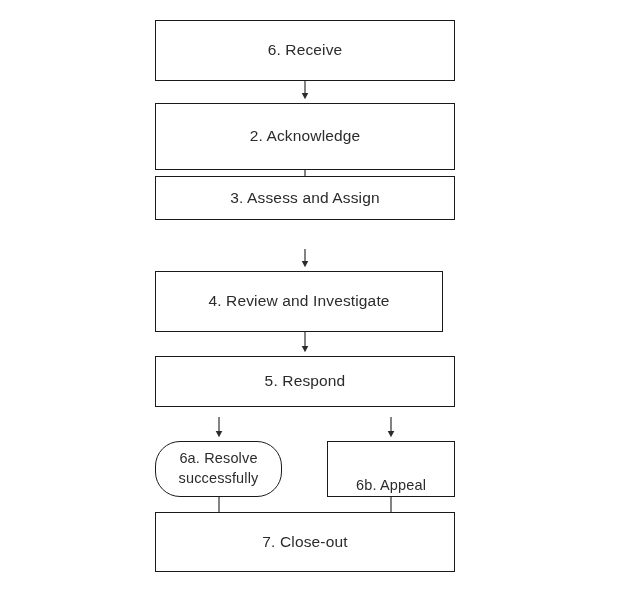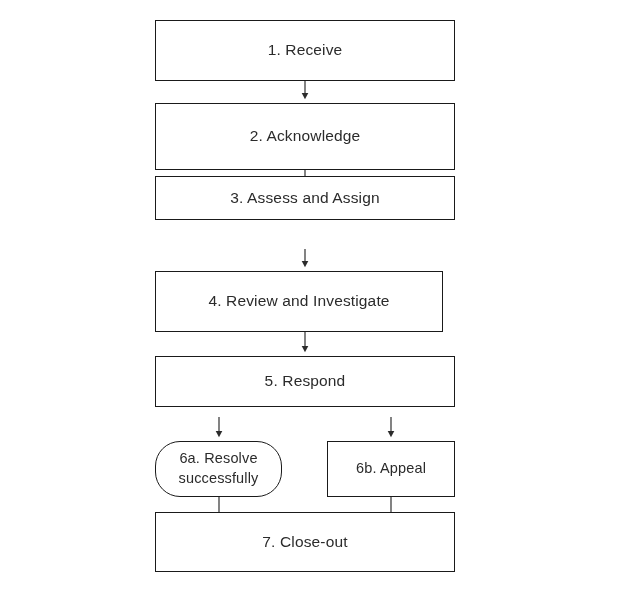--- a/index.html
+++ b/index.html
@@ -75,21 +75,21 @@
         <line x1="305" y1="249" x2="305" y2="264" stroke="#404040" stroke-width="1.3" marker-end="url(#arrowhead)"></line>
         <line x1="305" y1="332" x2="305" y2="349" stroke="#404040" stroke-width="1.3" marker-end="url(#arrowhead)"></line>
         <line x1="219" y1="417" x2="219" y2="434" stroke="#404040" stroke-width="1.3" marker-end="url(#arrowhead)"></line>
         <line x1="391" y1="417" x2="391" y2="434" stroke="#404040" stroke-width="1.3" marker-end="url(#arrowhead)"></line>
         <line x1="219" y1="497" x2="219" y2="517" stroke="#404040" stroke-width="1.3" marker-end="url(#arrowhead)"></line>
         <line x1="391" y1="497" x2="391" y2="517" stroke="#404040" stroke-width="1.3" marker-end="url(#arrowhead)"></line>
       </g>
   </svg>
 
   <div class="flow-node" style="left:155px; top:20px; width:300px; height:61px;">
-    <span class="flow-node-label">1.   Receive</span>
+    <span class="flow-node-label">6.   Receive</span>
   </div>
 
   <div class="flow-node" style="left:155px; top:103px; width:300px; height:67px;">
     <span class="flow-node-label">2.   Acknowledge</span>
   </div>
 
   <div class="flow-node" style="left:155px; top:176px; width:300px; height:44px;">
     <span class="flow-node-label">3.   Assess and Assign</span>
   </div>
 
@@ -99,21 +99,21 @@
 
   <div class="flow-node" style="left:155px; top:356px; width:300px; height:51px;">
     <span class="flow-node-label">5.   Respond</span>
   </div>
 
   <div class="flow-node narrow" style="left:155px; top:441px; width:127px; height:56px;border-radius:25px;">
     <span class="flow-node-label">6a. Resolve
 successfully</span>
   </div>
 
-  <div class="flow-node narrow" style="left:327px; top:441px; width:128px; height:56px;">
+  <div class="flow-node narrow" style="left:327px; top:441px; width:128px; height:56px;align-items:flex-end;">
     <span class="flow-node-label">6b. Appeal</span>
   </div>
 
   <div class="flow-node" style="left:155px; top:512px; width:300px; height:60px;">
     <span class="flow-node-label">7.   Close-out</span>
   </div>
 
 </div>
 
 </body></html>

